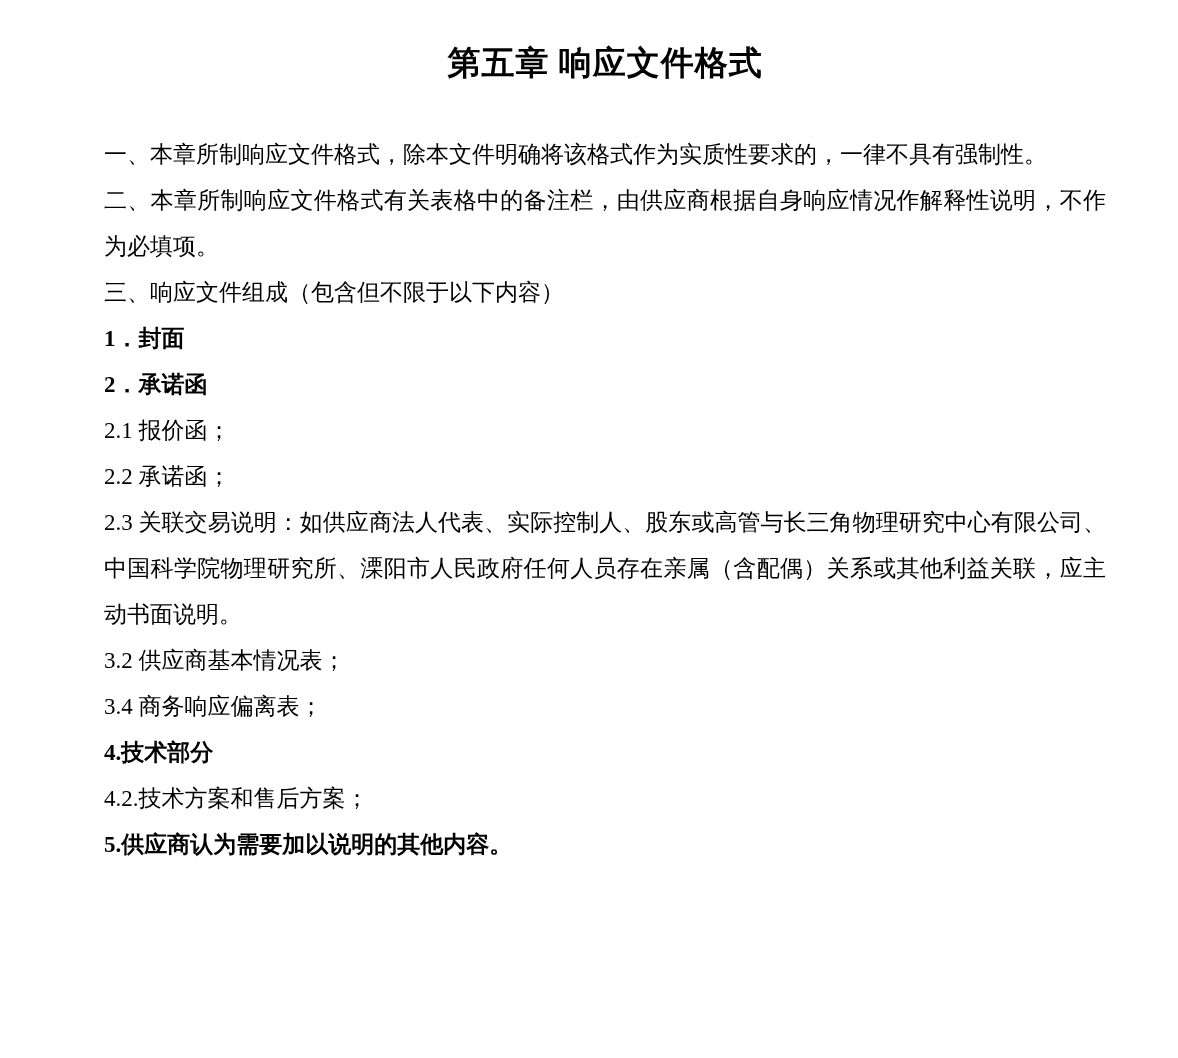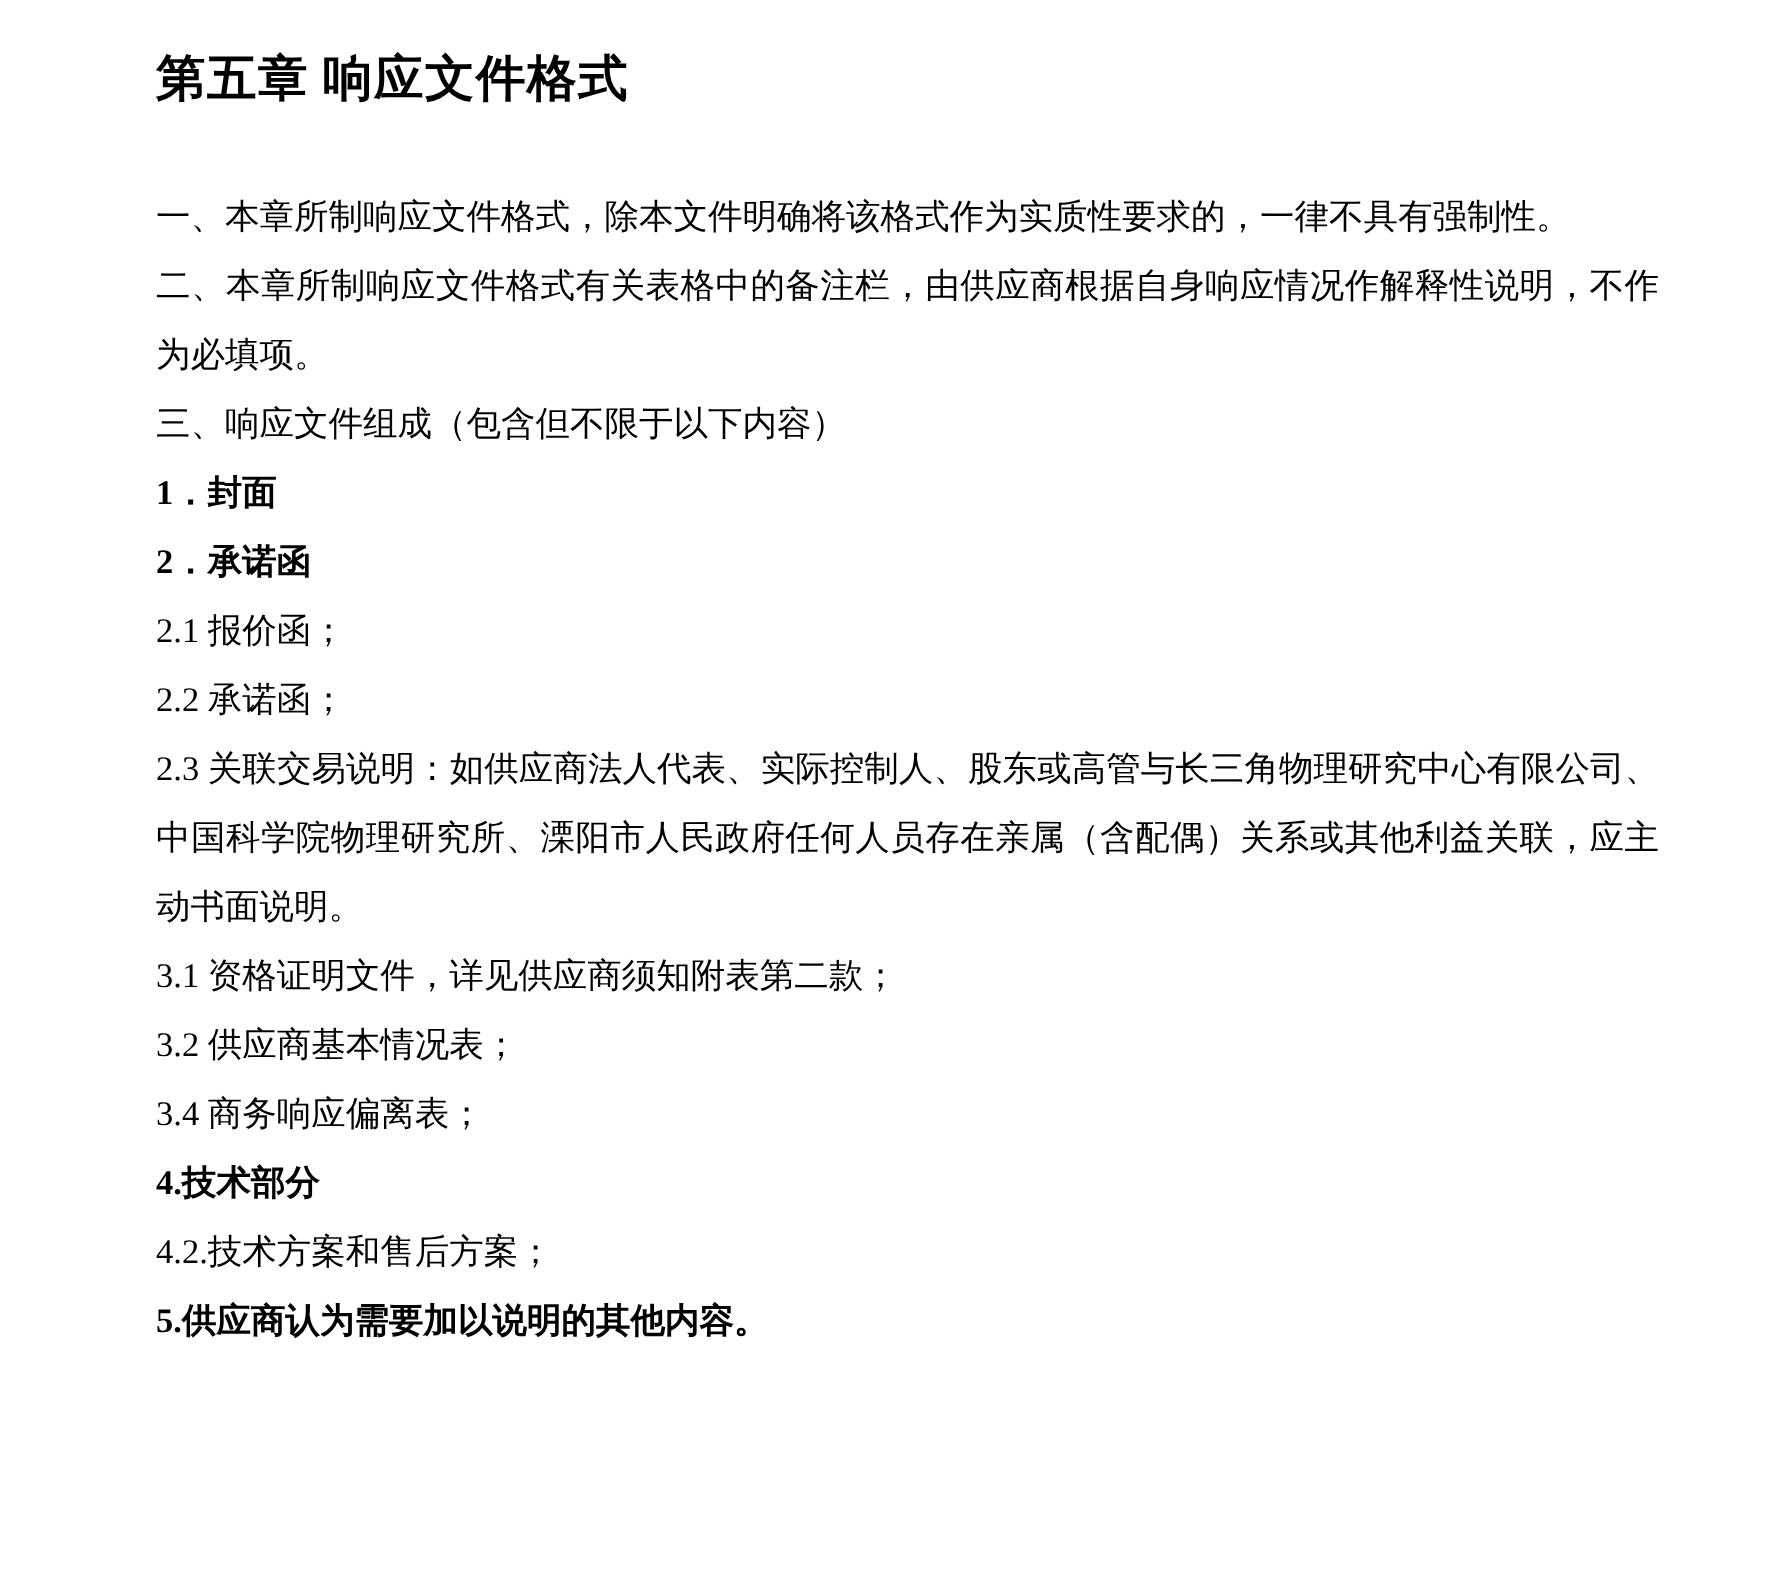--- a/index.html
+++ b/index.html
@@ -16,21 +16,22 @@
   }
   .page {
     box-sizing: border-box;
     width: 1178px;
     height: 1058px;
     padding: 30px 72px 0 104px;
   }
   .doc-title {
     font-size: 33px;
     font-weight: bold;
-    margin: 4px 0 48px 0;
+    text-align: center;
+    margin: 14px 0 48px 0;
     line-height: 1.2;
     letter-spacing: 1px;
   }
   .para {
     font-size: 23px;
     line-height: 46px;
     margin: 0;
     text-align: justify;
     font-weight: normal;
   }
@@ -45,19 +46,18 @@
   <h1 class="doc-title">第五章 响应文件格式</h1>
 
   <p class="para">一、本章所制响应文件格式，除本文件明确将该格式作为实质性要求的，一律不具有强制性。</p>
   <p class="para">二、本章所制响应文件格式有关表格中的备注栏，由供应商根据自身响应情况作解释性说明，不作为必填项。</p>
   <p class="para">三、响应文件组成（包含但不限于以下内容）</p>
   <p class="para bold">1．封面</p>
   <p class="para bold">2．承诺函</p>
   <p class="para">2.1 报价函；</p>
   <p class="para">2.2 承诺函；</p>
   <p class="para">2.3 关联交易说明：如供应商法人代表、实际控制人、股东或高管与长三角物理研究中心有限公司、中国科学院物理研究所、溧阳市人民政府任何人员存在亲属（含配偶）关系或其他利益关联，应主动书面说明。</p>
-  <p class="para">3.1 资格证明文件，详见供应商须知附表第二款；</p>
   <p class="para">3.2 供应商基本情况表；</p>
   <p class="para">3.4 商务响应偏离表；</p>
   <p class="para bold">4.技术部分</p>
   <p class="para">4.2.技术方案和售后方案；</p>
   <p class="para bold">5.供应商认为需要加以说明的其他内容。</p>
 </div>
 
 </body></html>

